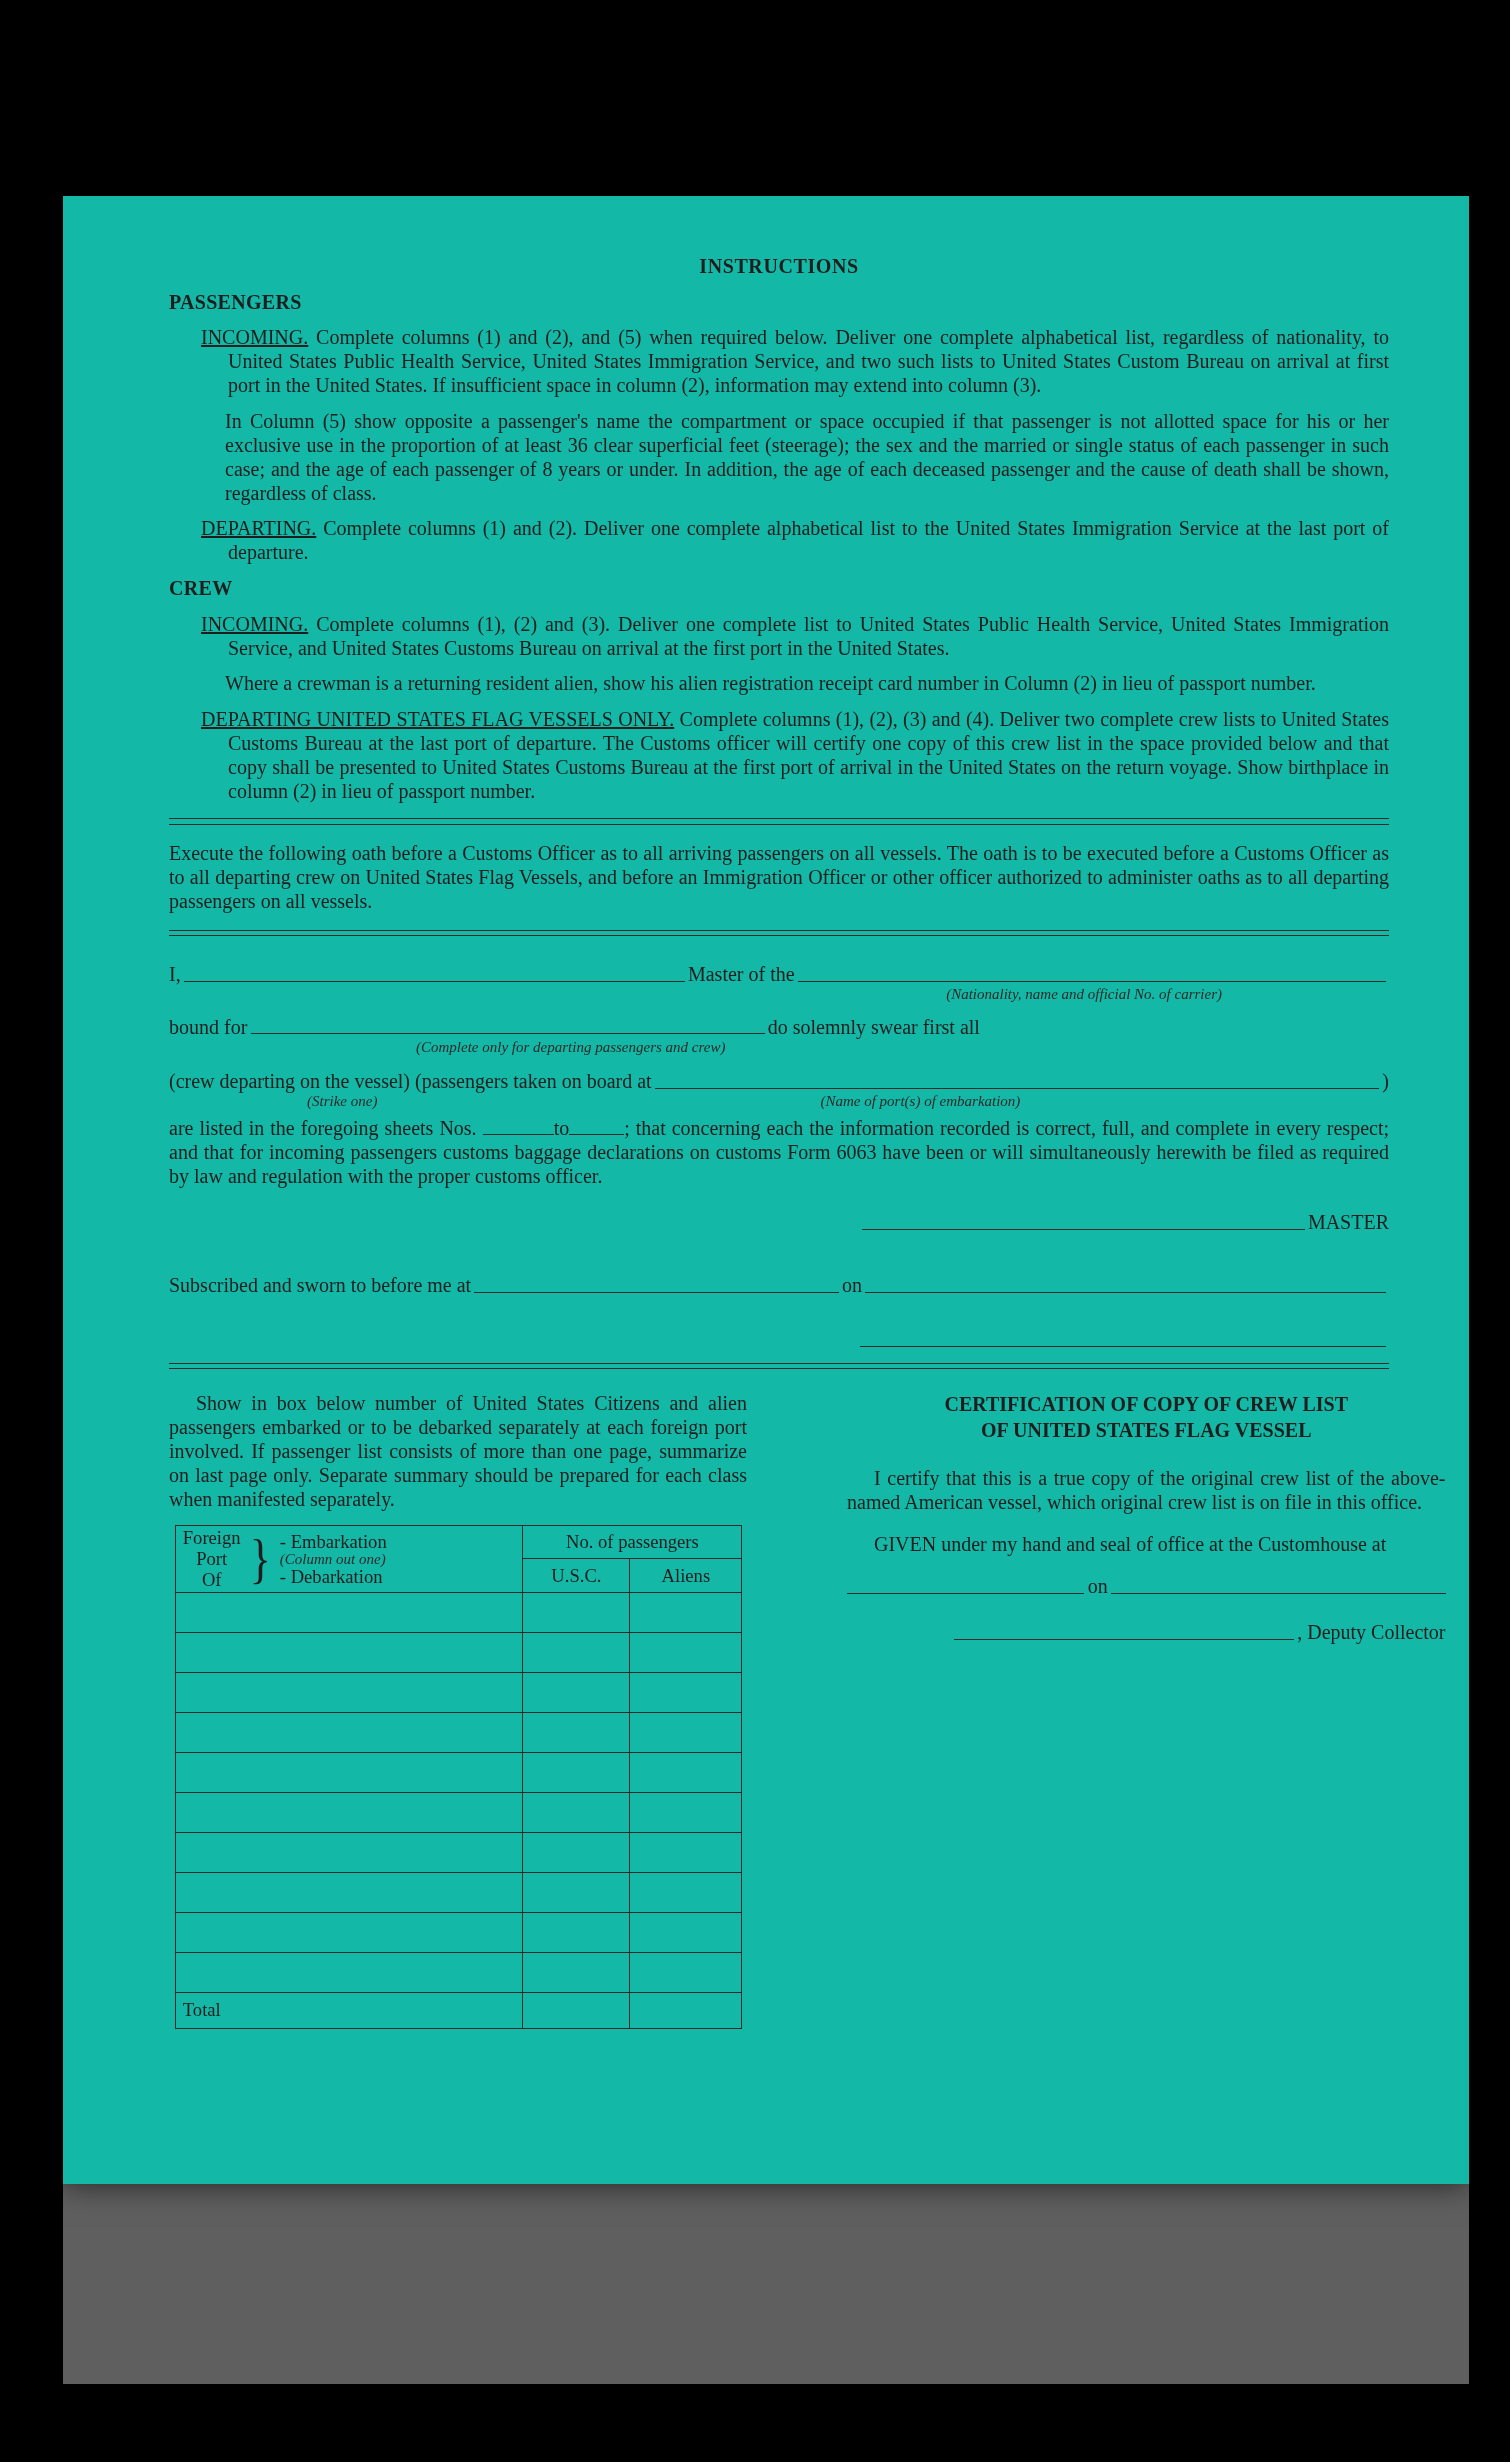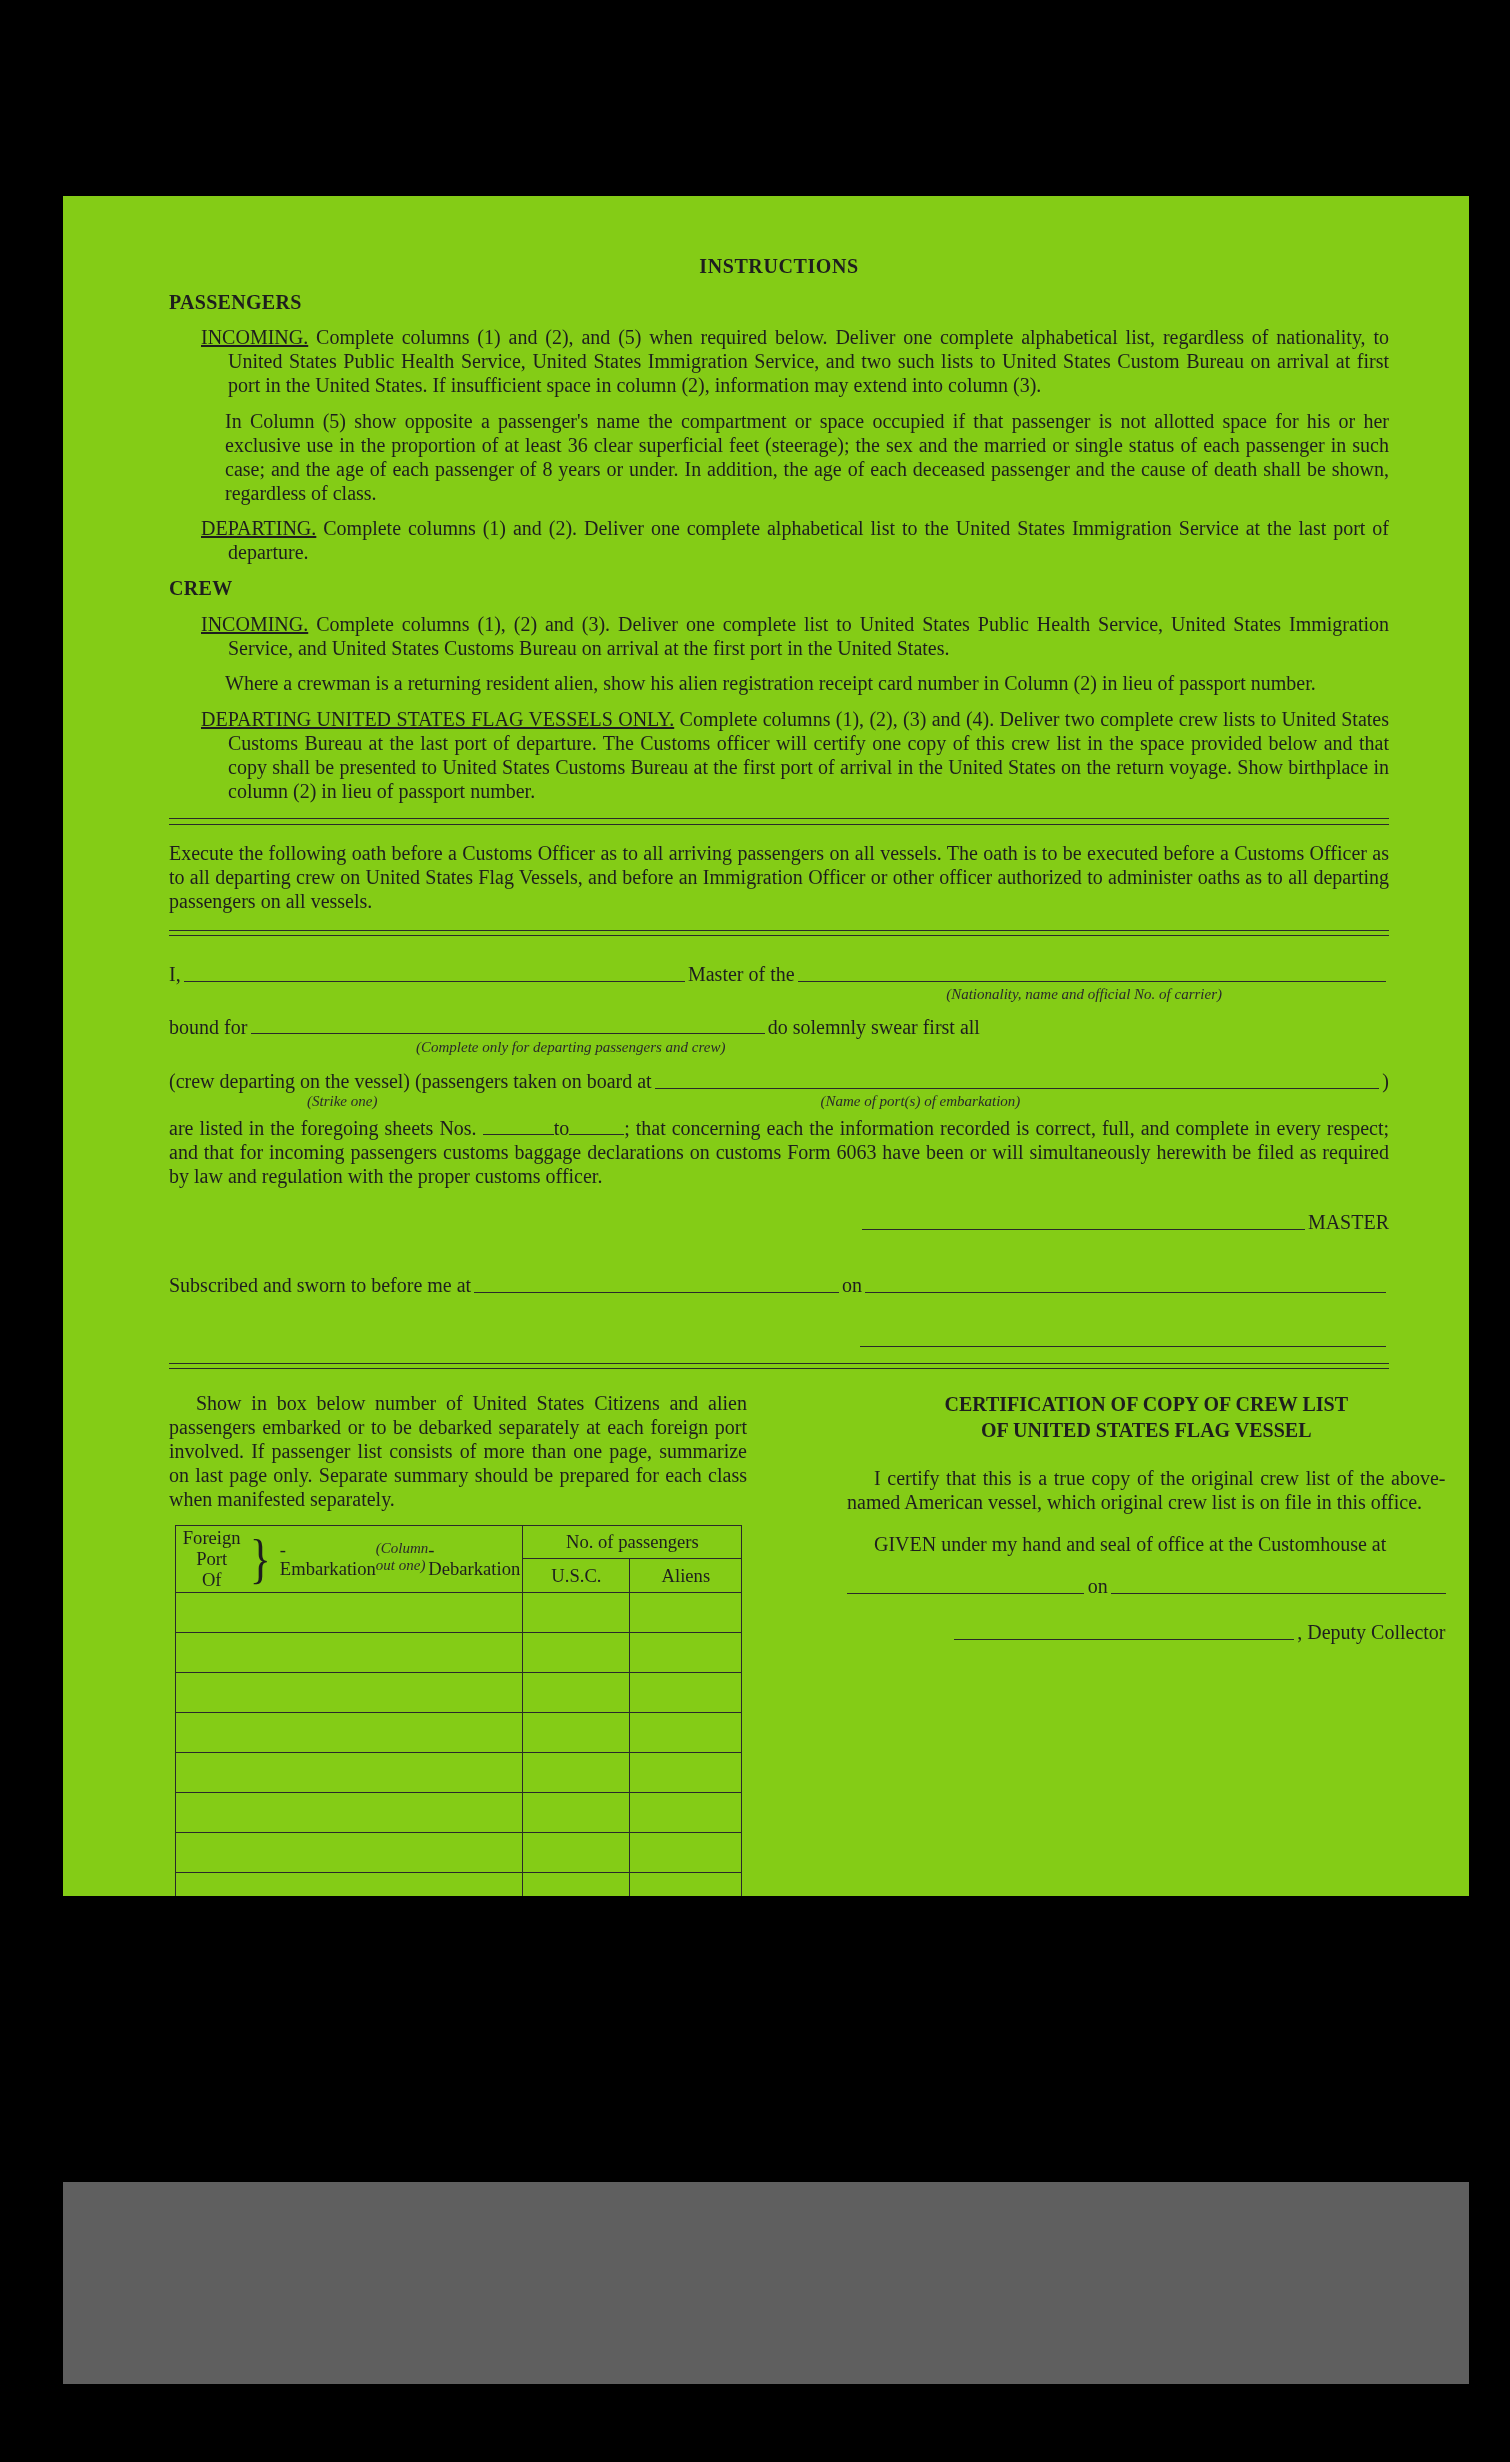--- a/index.html
+++ b/index.html
@@ -3,22 +3,22 @@
 <meta charset="utf-8">
 <style>
   * { margin:0; padding:0; box-sizing:border-box; }
   html, body { background:#000; }
   body {
     width:1510px; height:2462px; position:relative;
     font-family:"Liberation Serif", serif; color:#1e1e1e;
   }
   .scanner-band { position:absolute; left:63px; top:2182px; width:1406px; height:202px; background:#5f5f5f; }
   .paper {
-    position:absolute; left:63px; top:196px; width:1406px; height:1700px;
-    background:#84cc16; padding:58px 80px 15px 106px;
+    position:absolute; left:63px; top:196px; width:1406px; height:1988px;
+    background:#14b8a6; padding:58px 80px 15px 106px;
     box-shadow:0 0 29px rgba(0,0,0,0.65);
     font-size:20px; line-height:24px; overflow:hidden;
   }
   .title { text-align:center; font-weight:bold; letter-spacing:0.6px; margin-bottom:11.6px; }
   .heading { font-weight:bold; margin:3.9px 0 11.6px 0; letter-spacing:0.3px; }
   p.body-para { text-align:justify; margin-bottom:11.6px; }
   .p1 { margin-left:59px; text-indent:-27px; }
   .p2 { margin-left:56px; }
   .runin { text-decoration:underline; }
   .double-rule { border-top:1.9px solid #2a2a2a; border-bottom:1.9px solid #2a2a2a; height:6.4px; margin:15.4px 0; }
@@ -40,21 +40,21 @@
   .col-left { flex:0 0 578px; }
   .summary-para { text-align:justify; text-indent:27px; margin-bottom:14px; }
   .port-table { border-collapse:collapse; width:565px; margin-left:6.4px; table-layout:fixed; }
   .port-table td { border:1.3px solid #2a2a2a; padding:1.3px 6.4px; font-size:18.6px; }
   .port-table td.center { text-align:center; }
   .port-table tbody td { height:40px; }
   .fp-cell { padding:3.9px 7.7px; }
   .fp-flex { display:flex; align-items:center; gap:6.4px; }
   .fp-words { display:flex; flex-direction:column; align-items:center; line-height:21px; }
   .fp-brace { font-size:55px; line-height:51px; font-weight:400; transform:scaleX(0.8); }
-  .fp-opts { display:flex; flex-direction:row; line-height:19px; }
+  .fp-opts { display:flex; flex-direction:column; line-height:19px; }
   .total-row td { height:36px; }
 
   .col-right { flex:1;margin-left:40px; }
   .cert-title { text-align:center; font-weight:bold; line-height:26px; margin-bottom:23px; }
   .cert-para { text-align:justify; text-indent:27px; margin-bottom:18px; }
   .cert-on-row { margin-bottom:22px; }
 </style>
 </head>
 <body>
 

